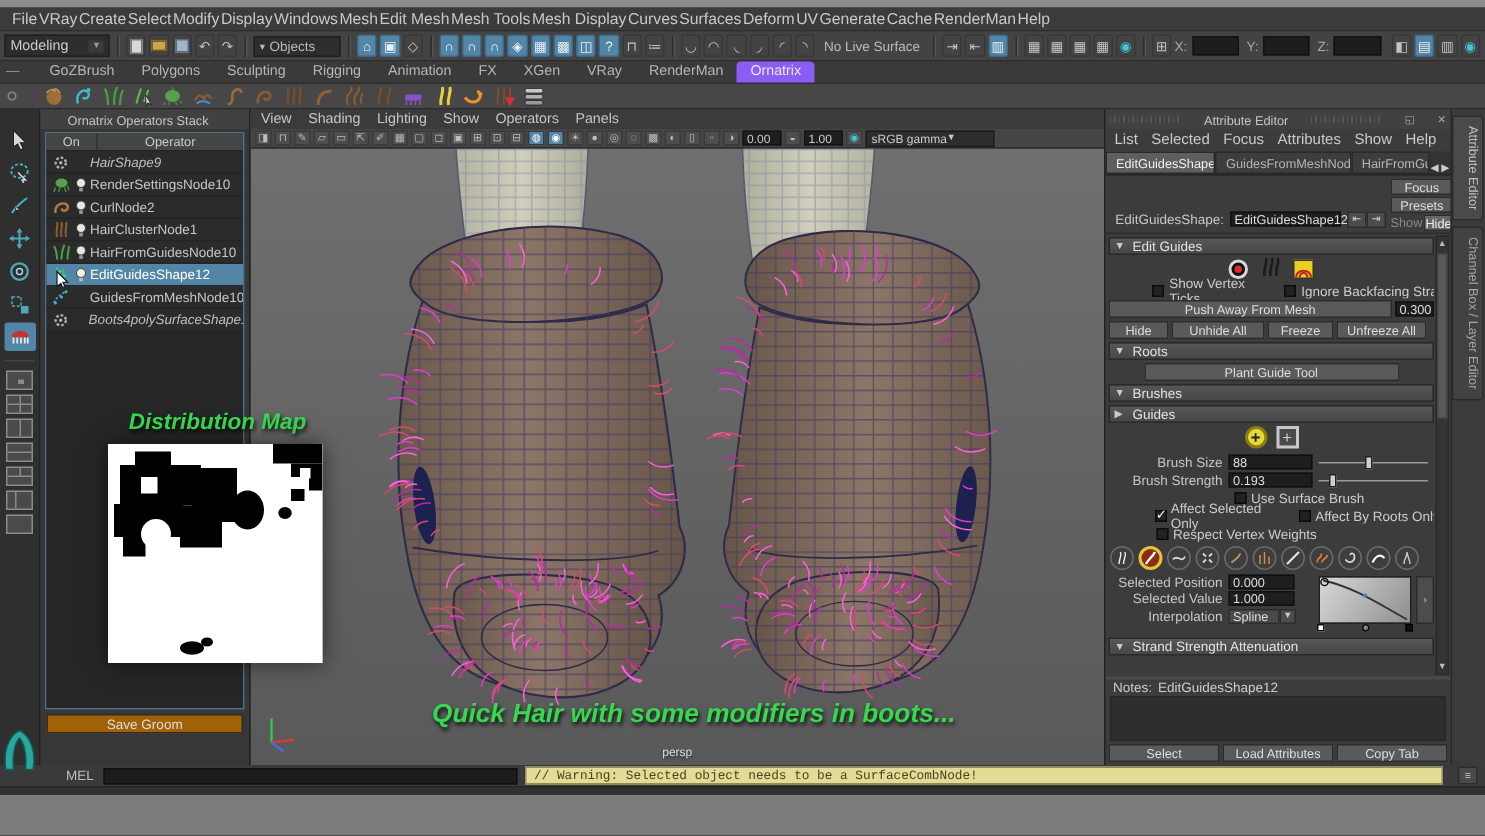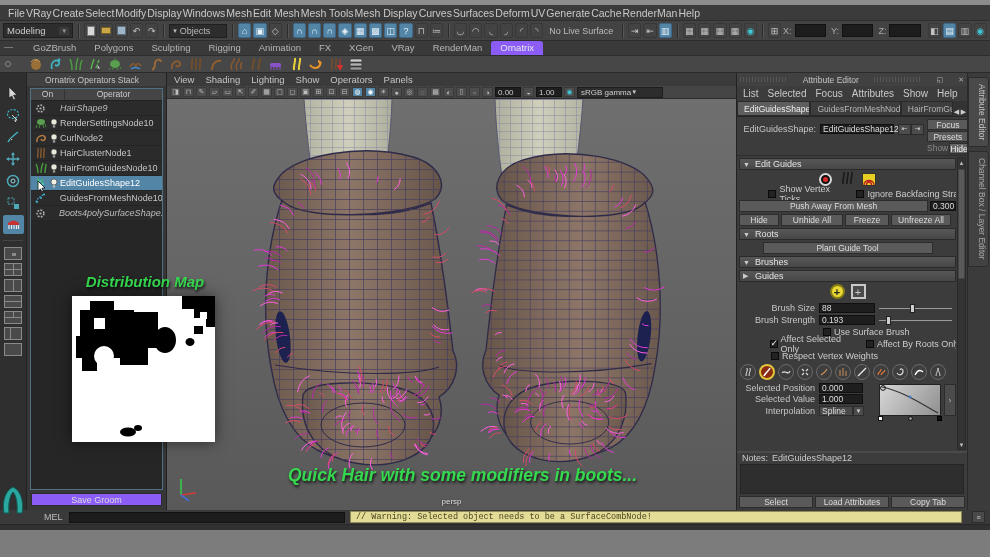--- a/index.html
+++ b/index.html
@@ -53,21 +53,21 @@
 #ophdr{height:12px;display:flex;background:#454545;border-bottom:1px solid #222;font-size:8.5px;color:#ccc}
 #ophdr .h1{width:34px;text-align:center;border-right:1px solid #333}
 #ophdr .h2{flex:1;text-align:center}
 .oprow{height:15px;display:flex;align-items:center;font-size:9px;color:#c6c6c6;background:#2b2b2b;border-bottom:1px solid #242424;padding-left:2px;position:relative}
 .oprow.sel{background:#5285a6;color:#fff}
 .opicon{width:15px;display:flex;justify-content:center}
 .bulbc{width:12px;display:flex;justify-content:center}
 .opname{white-space:nowrap;overflow:hidden}
 .opname.it{font-style:italic;color:#bdbdbd}
 #opempty{flex:1;background:#262626}
-#savegroom{height:13px;margin:3px 4px 4px;background:#8b5cf6;border:1px solid #2c2c2c;color:#ddd;font-size:9px;display:flex;align-items:center;justify-content:center}
+#savegroom{height:13px;margin:3px 4px 21px;background:#a16207;border:1px solid #2c2c2c;color:#ddd;font-size:9px;display:flex;align-items:center;justify-content:center}
 
 #viewport{width:570px;display:flex;flex-direction:column;position:relative;border-right:1px solid #222}
 #vpmenu{height:13px;background:#3b3b3b;display:flex;align-items:center;gap:11px;padding:0 7px;font-size:9.5px;color:#c5c5c5}
 #vpbar{height:13px;background:#454545;display:flex;align-items:center;gap:2px;padding:0 3px;border-bottom:1px solid #2c2c2c}
 .vib{width:11px;height:10px;background:#4d4d4d;border:1px solid #3a3a3a;font-size:7px;color:#bfbfbf;display:flex;align-items:center;justify-content:center}
 .vib.b{background:#5285a6;color:#fff}
 .vfield{width:26px;height:10px;background:#1e1e1e;border:1px solid #141414;color:#ccc;font-size:8px;display:flex;align-items:center;padding:0 2px}
 .vsel{width:86px;height:11px;background:#2d2d2d;border:1px solid #1d1d1d;color:#ccc;font-size:8px;display:flex;align-items:center;justify-content:flex-start;padding:0 3px}
 #vpcanvas{position:relative;flex:1;overflow:hidden}
 #persp{position:absolute;left:0;right:0;bottom:4px;text-align:center;font-size:8px;color:#dcdcdc;text-shadow:0 1px 2px #333}
@@ -920,21 +920,21 @@
       </div>
       <div id="aetabs">
         <span class="aetab active">EditGuidesShape12</span>
         <span class="aetab">GuidesFromMeshNode10</span>
         <span class="aetab" style="max-width:52px">HairFromGuidesNode10</span>
         <span class="aetab-arr">◀</span>
         <span class="aetab-arr">▶</span>
       </div>
       <div id="aename">
         <div class="lcol">
-          <div class="ae-row" style="height:14px;margin-top:3px">
+          <div class="ae-row" style="height:14px;margin-top:20px">
             <span class="ae-label">EditGuidesShape:</span>
             <span class="ae-field" style="width:74px">EditGuidesShape12</span>
             <span style="width:4px"></span>
             <span class="mini-b">⇤</span>
             <span class="mini-b">⇥</span>
           </div>
         </div>
         <div class="rcol">
           <span class="rbtn">Focus</span>
           <span class="rbtn">Presets</span>
@@ -1118,20 +1118,24 @@
                   <circle cx="3" cy="3" r="2.4" fill="none" stroke="#111"></circle>
                   <circle cx="30" cy="12" r="1.4" fill="#4a78c8"></circle>
                 </svg>
             <i style="position:absolute;left:-2px;bottom:-6px;width:5px;height:5px;background:#fff;border:1px solid #111"></i>
             <i style="position:absolute;right:-2px;bottom:-6px;width:5px;height:5px;background:#111;border:1px solid #000"></i>
             <i style="position:absolute;left:28px;bottom:-6px;width:5px;height:5px;border-radius:50%;background:#888;border:1px solid #111"></i>
           </div>
           <span class="mini-b" style="width:12px;height:32px;margin:2px 0 0 3px">›</span>
         </div>
 
+        <div class="sh" style="margin-top:8px">
+              <span class="tri">▼</span>
+              <span>Strand Strength Attenuation</span>
+            </div>
 
         <div id="vscroll">
           <span class="arr">▲</span>
           <span class="thumb"></span>
           <span style="flex:1"></span>
           <span class="arr">▼</span>
         </div>
       </div>
 
       <div id="notesbar">

